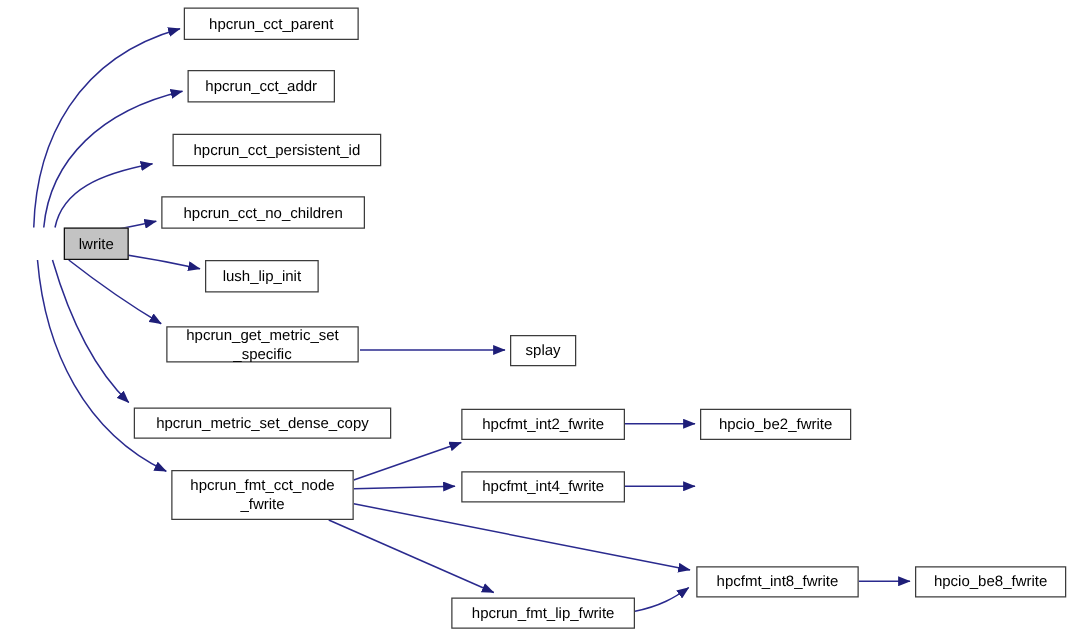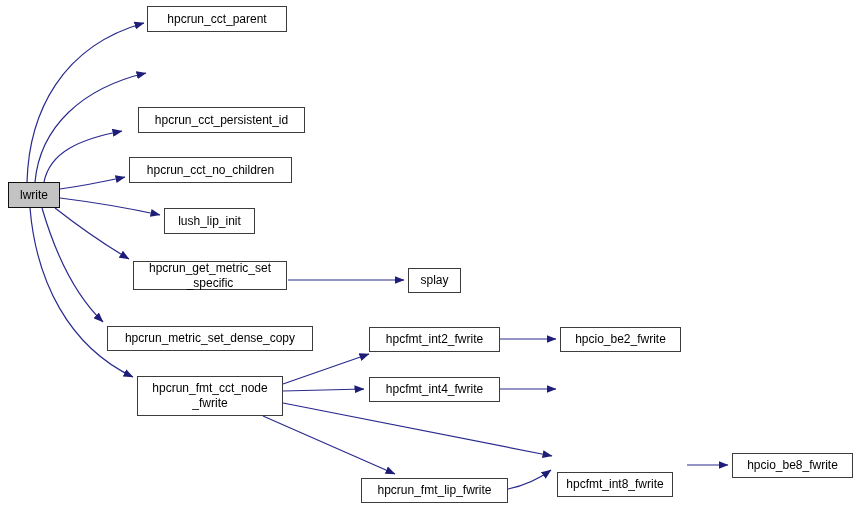--- a/index.html
+++ b/index.html
@@ -30,21 +30,21 @@
     color: var(--text);
     font-size: 12px;
     line-height: 15px;
     display: flex;
     flex-direction: column;
     align-items: center;
     justify-content: center;
     text-align: center;
     white-space: nowrap;
   }
-  .node.highlight { background: var(--highlight-fill); border-color: #101010; }
+  .node.highlight { background: var(--highlight-fill); border-color: #101010; margin-left: 43px; }
 </style>
 </head>
 <body>
 
 <div id="canvas">
 
   <svg id="edges" width="859" height="509" viewBox="0 0 859 509">
     <defs>
       <marker id="arrowhead" markerUnits="userSpaceOnUse" markerWidth="10" markerHeight="8" refX="9.5" refY="4" orient="auto">
         <path d="M0,0 L10,4 L0,8 z" fill="#1e1e78" stroke="none"></path>
@@ -70,20 +70,23 @@
   </svg>
 
   <div class="node highlight" style="left:8px;top:182px;width:52px;height:26px">
     <span>lwrite</span>
   </div>
 
   <div class="node" style="left:147px;top:6px;width:140px;height:26px">
     <span>hpcrun_cct_parent</span>
   </div>
 
+  <div class="node" style="left:150px;top:56px;width:118px;height:26px">
+    <span>hpcrun_cct_addr</span>
+  </div>
 
   <div class="node" style="left:138px;top:107px;width:167px;height:26px">
     <span>hpcrun_cct_persistent_id</span>
   </div>
 
   <div class="node" style="left:129px;top:157px;width:163px;height:26px">
     <span>hpcrun_cct_no_children</span>
   </div>
 
   <div class="node" style="left:164px;top:208px;width:91px;height:26px">
@@ -114,21 +117,21 @@
 
   <div class="node" style="left:560px;top:327px;width:121px;height:25px">
     <span>hpcio_be2_fwrite</span>
   </div>
 
   <div class="node" style="left:369px;top:377px;width:131px;height:25px">
     <span>hpcfmt_int4_fwrite</span>
   </div>
 
 
-  <div class="node" style="left:557px;top:472px;width:116px;height:25px">
+  <div class="node" style="left:557px;top:453px;width:130px;height:25px">
     <span>hpcfmt_int8_fwrite</span>
   </div>
 
   <div class="node" style="left:732px;top:453px;width:121px;height:25px">
     <span>hpcio_be8_fwrite</span>
   </div>
 
   <div class="node" style="left:361px;top:478px;width:147px;height:25px">
     <span>hpcrun_fmt_lip_fwrite</span>
   </div>

